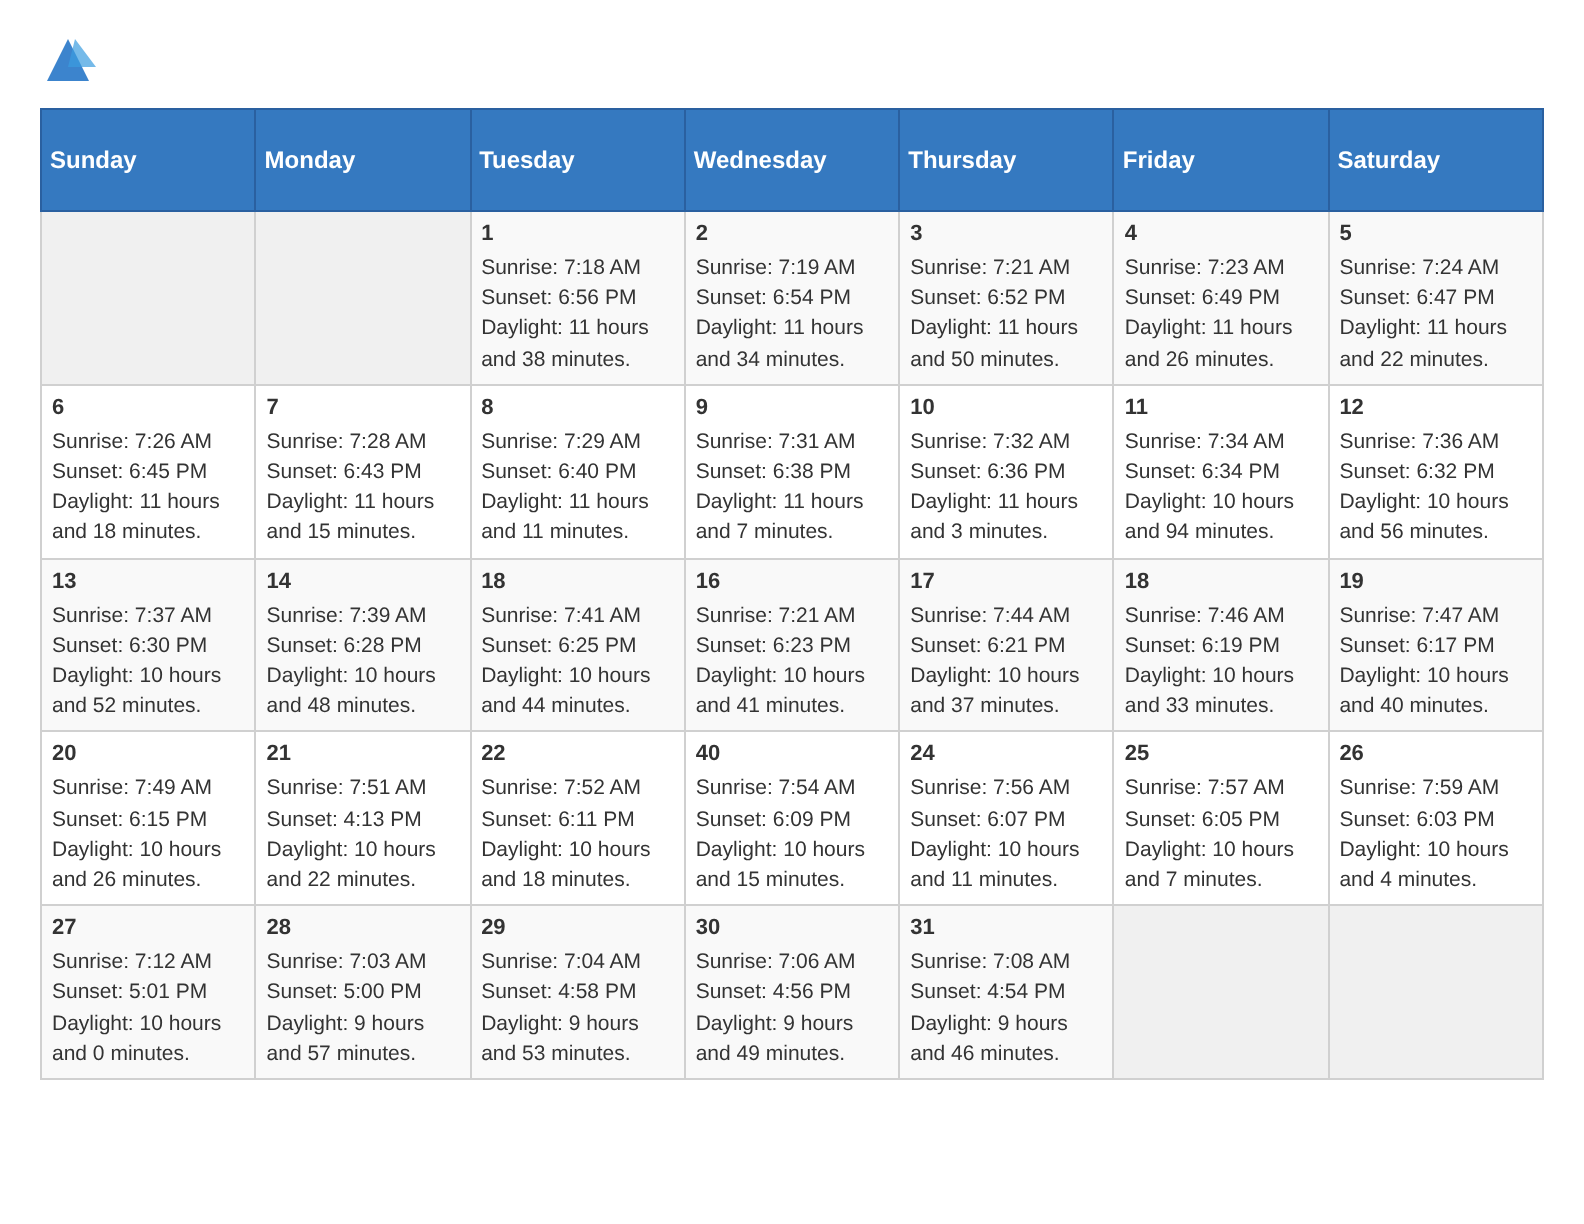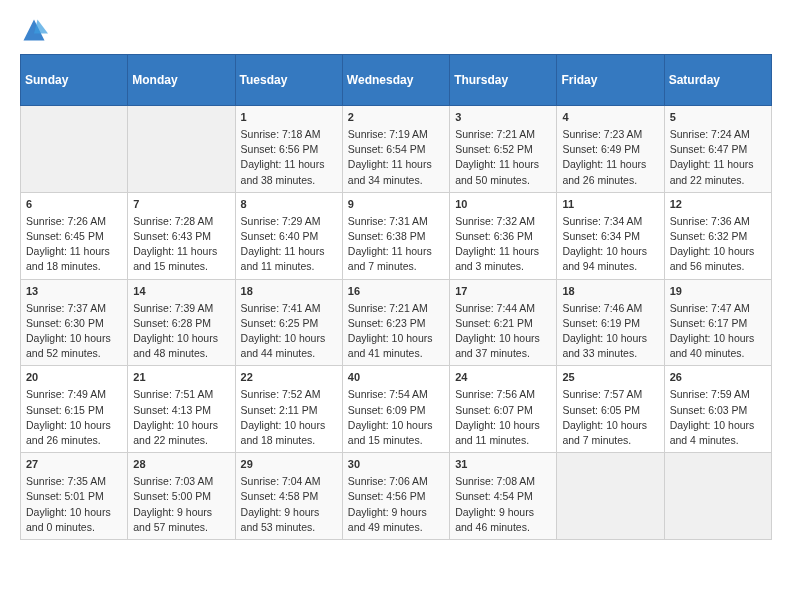--- a/index.html
+++ b/index.html
@@ -286,21 +286,21 @@
           <td>
             <span class="day-num">21</span>
             <div>Sunrise: 7:51 AM</div>
             <div>Sunset: 4:13 PM</div>
             <div>Daylight: 10 hours</div>
             <div>and 22 minutes.</div>
           </td>
           <td>
             <span class="day-num">22</span>
             <div>Sunrise: 7:52 AM</div>
-            <div>Sunset: 2:11 PM</div>
+            <div>Sunset: 6:11 PM</div>
             <div>Daylight: 10 hours</div>
             <div>and 18 minutes.</div>
           </td>
           <td>
             <span class="day-num">40</span>
             <div>Sunrise: 7:54 AM</div>
             <div>Sunset: 6:09 PM</div>
             <div>Daylight: 10 hours</div>
             <div>and 15 minutes.</div>
           </td>
@@ -322,21 +322,21 @@
             <span class="day-num">26</span>
             <div>Sunrise: 7:59 AM</div>
             <div>Sunset: 6:03 PM</div>
             <div>Daylight: 10 hours</div>
             <div>and 4 minutes.</div>
           </td>
         </tr>
         <tr>
           <td>
             <span class="day-num">27</span>
-            <div>Sunrise: 7:35 AM</div>
+            <div>Sunrise: 7:12 AM</div>
             <div>Sunset: 5:01 PM</div>
             <div>Daylight: 10 hours</div>
             <div>and 0 minutes.</div>
           </td>
           <td>
             <span class="day-num">28</span>
             <div>Sunrise: 7:03 AM</div>
             <div>Sunset: 5:00 PM</div>
             <div>Daylight: 9 hours</div>
             <div>and 57 minutes.</div>

